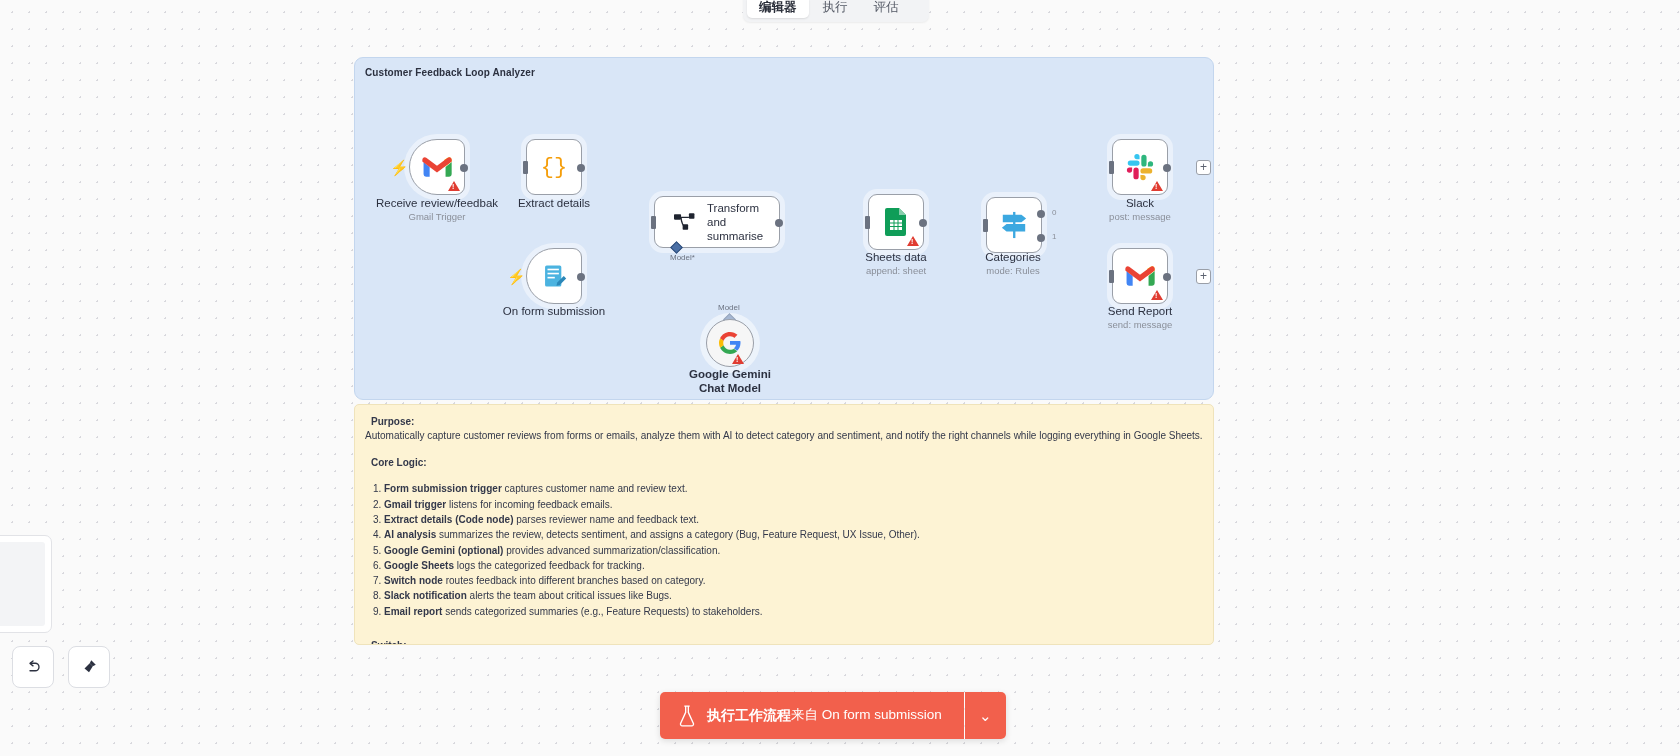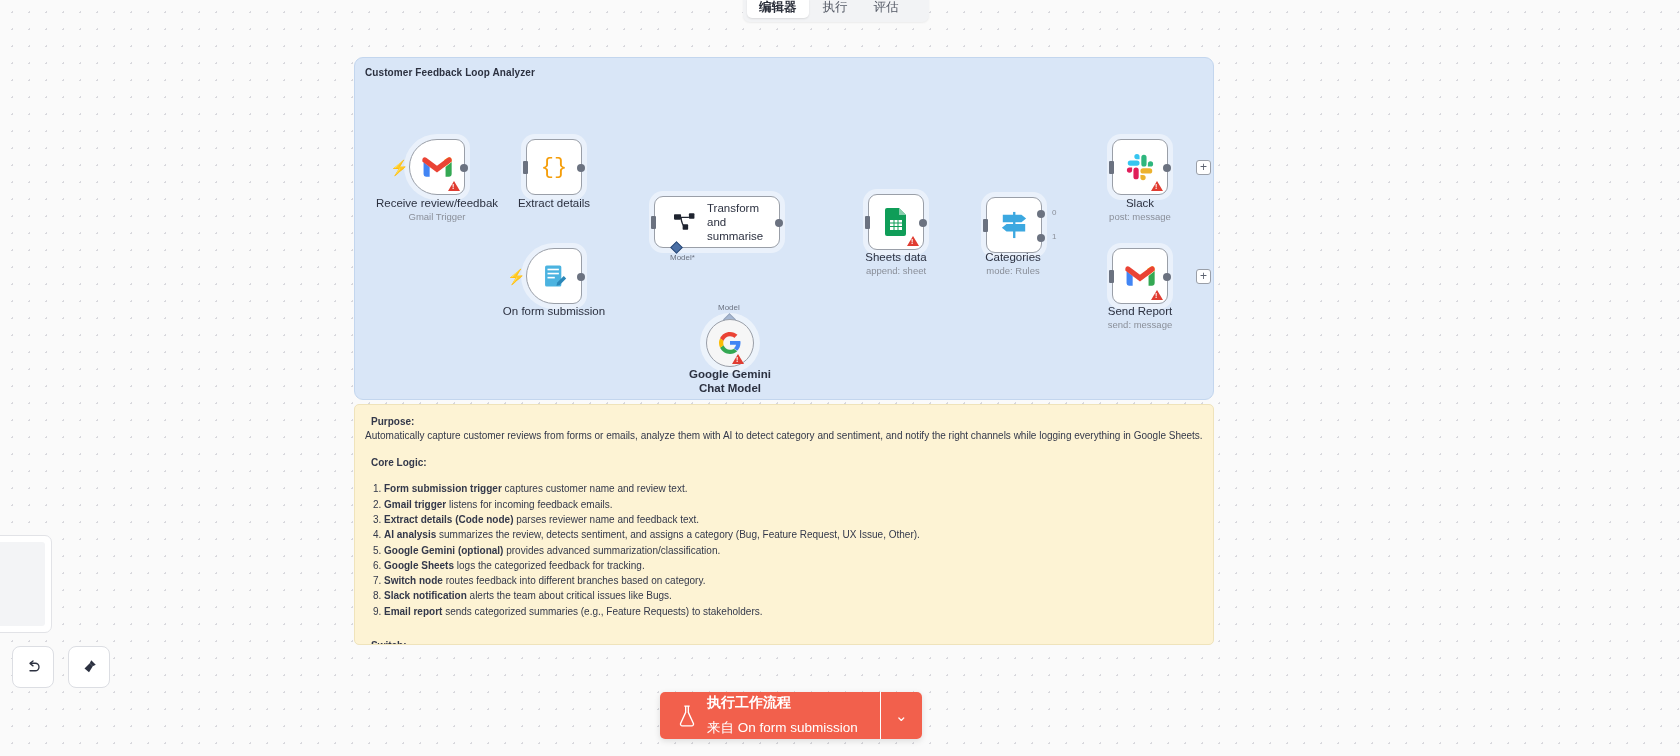--- a/index.html
+++ b/index.html
@@ -149,21 +149,21 @@
     position: absolute; left: 660px; top: 692px;
     height: 47px; display: flex;
     border-radius: 5px; overflow: hidden;
     box-shadow: 0 2px 6px rgba(0,0,0,.12);
   }
   .cta-main {
     background: #f2604c; color: #fff;
     display: flex; align-items: center; gap: 11px;
     padding: 0 22px 0 18px;
   }
-  .cta-txt { display: flex; flex-direction: column; line-height: 1.25; gap: 8px; }
+  .cta-txt { display: flex; flex-direction: row; line-height: 1.25; }
   .cta-l1 { font-size: 14px; font-weight: 600; }
   .cta-l2 { font-size: 13.5px; }
   .cta-split { width: 1px; background: rgba(255,255,255,.45); }
   .cta-chev {
     background: #f2604c; color: #fff; width: 41px;
     display: flex; align-items: center; justify-content: center;
     font-size: 15px;
   }
 
   

